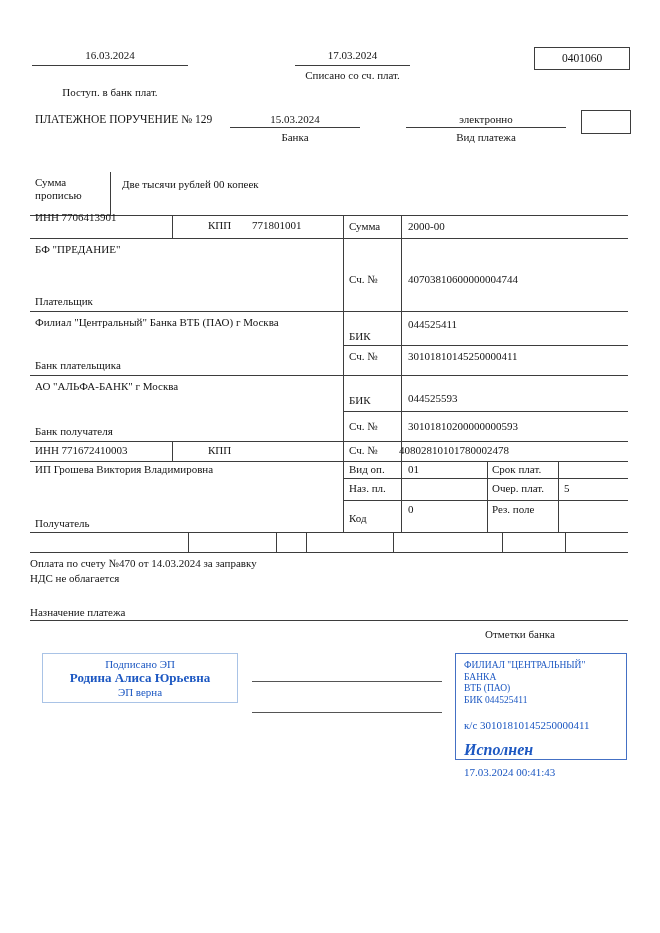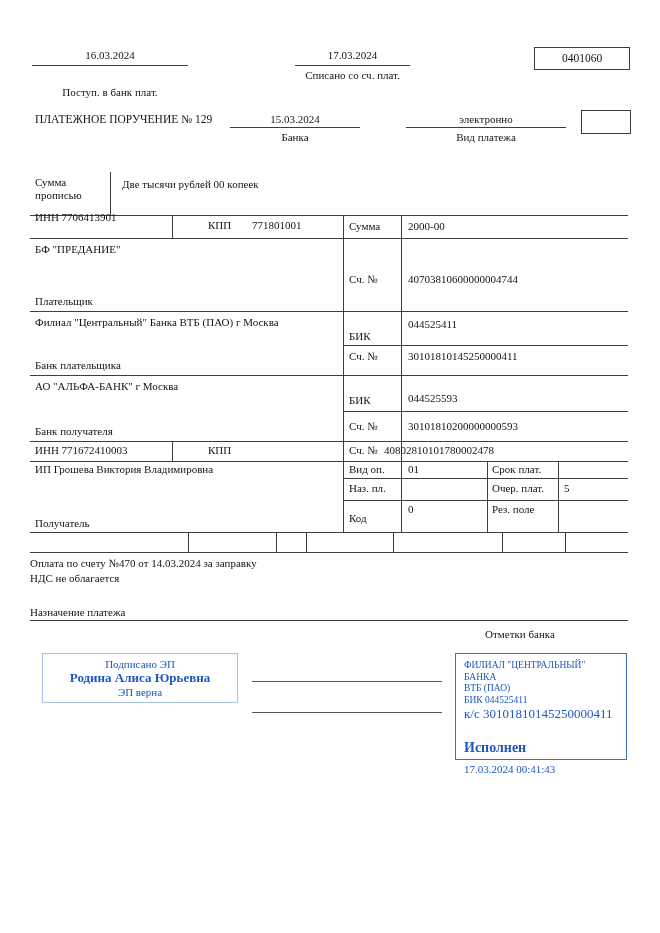--- a/index.html
+++ b/index.html
@@ -23,22 +23,22 @@
     color:var(--stamp-blue,#1d58c2);
   }
   .stamp-l .s1{font-size:11px;line-height:12px;}
   .stamp-l .s2{font-size:13px;font-weight:bold;line-height:16px;}
   .stamp-r{
     position:absolute;left:455px;top:653px;width:172px;height:107px;
     border:1.5px solid var(--stamp-border-blue,#4470c4);box-sizing:border-box;
     padding:6px 8px;color:var(--stamp-blue,#1d58c2);
   }
   .stamp-r .b1{font-size:9.5px;line-height:11.5px;}
-  .stamp-r .b2{font-size:13px;line-height:11px;margin-top:2px;}
-  .stamp-r .st{font-size:14px;font-weight:bold;margin-top:21px;}
+  .stamp-r .b2{font-size:11px;line-height:11px;margin-top:14px;}
+  .stamp-r .st{font-size:16px;font-weight:bold;margin-top:10px;font-style:italic;}
   .stamp-r .dt{font-size:11px;margin-top:7px;}
 </style>
 </head>
 <body>
 
 <div class="page">
 
   <span class="t c" style="left:32px;top:49px;width:156px">16.03.2024</span>
   <div class="hl" style="left:32px;top:65px;width:156px"></div>
   <span class="t c" style="left:32px;top:86px;width:156px">Поступ. в банк плат.</span>
@@ -115,21 +115,21 @@
   <span class="t" style="left:35px;top:380px">АО "АЛЬФА-БАНК" г Москва</span>
   <span class="t" style="left:35px;top:425px">Банк получателя</span>
   <span class="t" style="left:349px;top:394px">БИК</span>
   <span class="t" style="left:408px;top:392px">044525593</span>
   <span class="t" style="left:349px;top:420px">Сч. №</span>
   <span class="t" style="left:408px;top:420px">30101810200000000593</span>
 
   <span class="t" style="left:35px;top:444px">ИНН 771672410003</span>
   <span class="t" style="left:208px;top:444px">КПП</span>
   <span class="t" style="left:349px;top:444px">Сч. №</span>
-  <span class="t" style="left:384px;top:444px">40802810101780002478</span>
+  <span class="t" style="left:399px;top:444px">40802810101780002478</span>
 
   <span class="t" style="left:35px;top:463px">ИП Грошева Виктория Владимировна</span>
   <span class="t" style="left:35px;top:517px">Получатель</span>
 
   <span class="t" style="left:349px;top:463px">Вид оп.</span>
   <span class="t" style="left:408px;top:463px">01</span>
   <span class="t" style="left:492px;top:463px">Срок плат.</span>
   <span class="t" style="left:564px;top:463px"></span>
 
   <span class="t" style="left:349px;top:482px">Наз. пл.</span>

